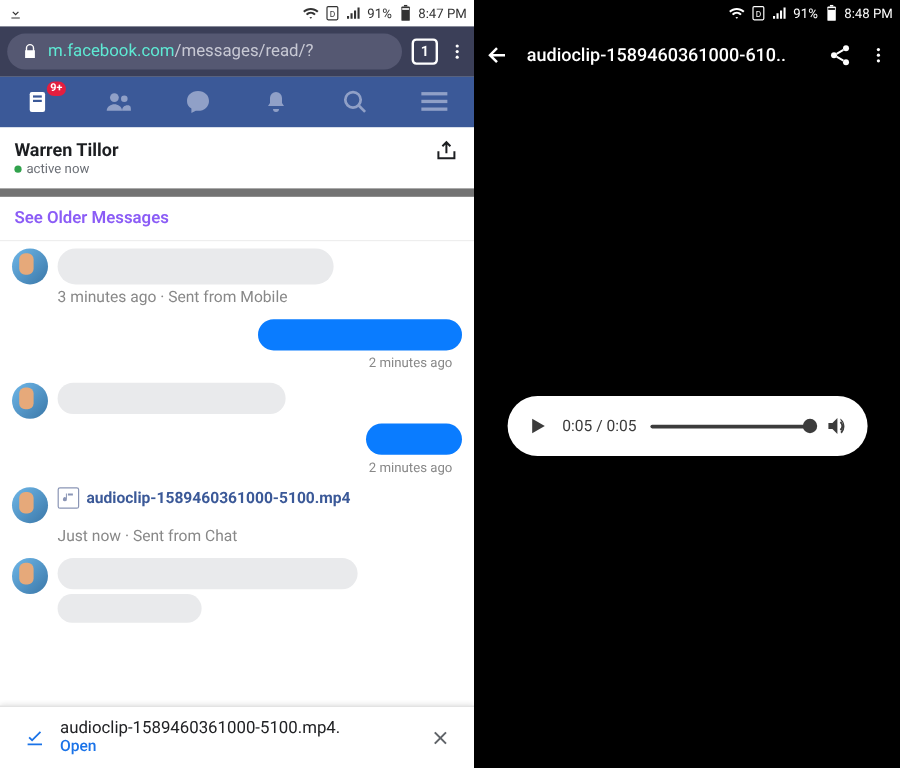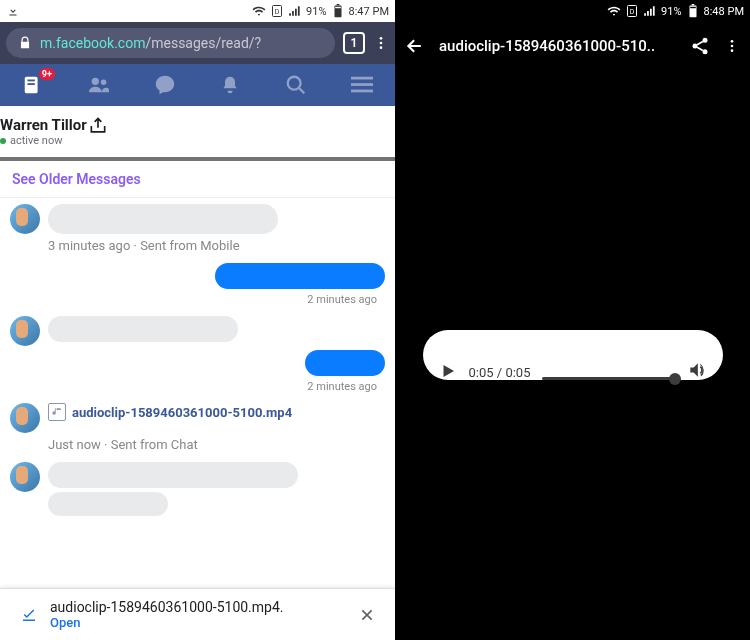--- a/index.html
+++ b/index.html
@@ -79,23 +79,24 @@
     background: #e41e3f;
     color: #fff;
     font-size: 9px;
     font-weight: 700;
     padding: 1px 3px;
     border-radius: 7px;
   }
 
   
   .convheader {
-    padding: 10px 0;
-    display: flex;
-    border-bottom: 4px solid #737373;
+    padding: 10px 12px;
+    display: flex;
+    justify-content: space-between;
+    border-bottom: 7px solid #737373;
   }
   .convheader .name { font-weight: 700; font-size: 15px; color:#1c1e21;}
   .convheader .status { font-size: 11px; color: #6b6f76; display:flex; align-items:center; gap:4px;}
   .dot-green { width:6px; height:6px; border-radius:50%; background:#31a24c; display:inline-block;}
 
   .older {
     padding: 10px 12px;
     color: #8b5cf6;
     font-size: 14px;
     font-weight: 600;
@@ -182,21 +183,21 @@
     display:flex;
     align-items:center;
     justify-content:center;
   }
   .player {
     background:#fff;
     width: 300px;
     height: 50px;
     border-radius: 30px;
     display:flex;
-    align-items:flex-end;
+    align-items:center;
     padding: 0 16px;
     gap: 12px;
     color:#3c3c3c;
   }
   .player .time { font-size:13px; color:#3c3c3c;}
   .player .track {
     flex:1;
     height:3px;
     background:#3c3c3c;
     border-radius:2px;
@@ -427,21 +428,21 @@
     </div>
   </div>
 
   <div class="audioheader">
     <span>
       <svg width="20" height="20" viewBox="0 0 24 24" fill="none" stroke="#fff" stroke-width="2.5">
           <path d="M19 12H5m6-7l-7 7 7 7"></path>
         </svg>
     </span>
     <div class="titleblock">
-      <div class="title">audioclip-1589460361000-510..</div>
+      <div class="title">audioclip-1589460361000-610..</div>
     </div>
     <span>
       <svg width="20" height="20" viewBox="0 0 24 24" fill="#fff">
           <circle cx="18" cy="5" r="3"></circle>
           <circle cx="6" cy="12" r="3"></circle>
           <circle cx="18" cy="19" r="3"></circle>
           <path d="M8.6 10.6l6.8-4M8.6 13.4l6.8 4" stroke="#fff" stroke-width="2"></path>
         </svg>
     </span>
     <span>

